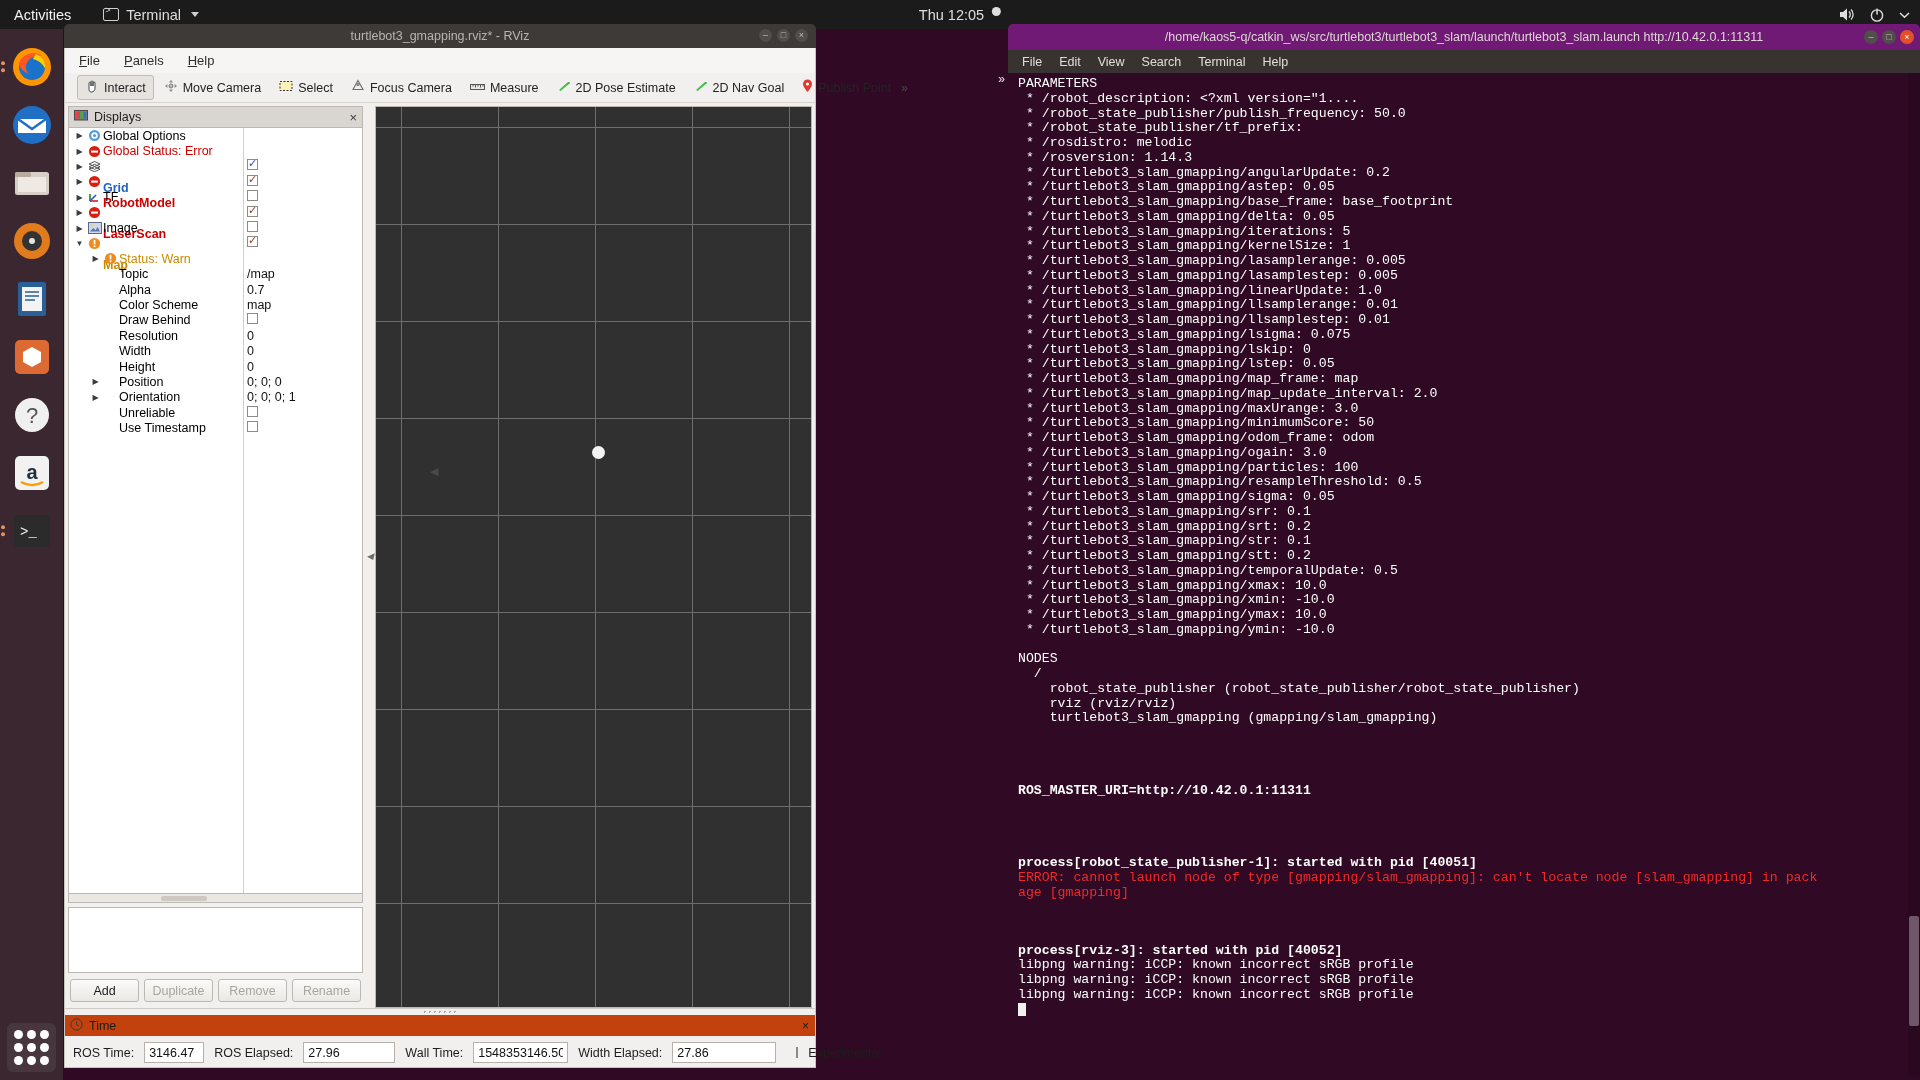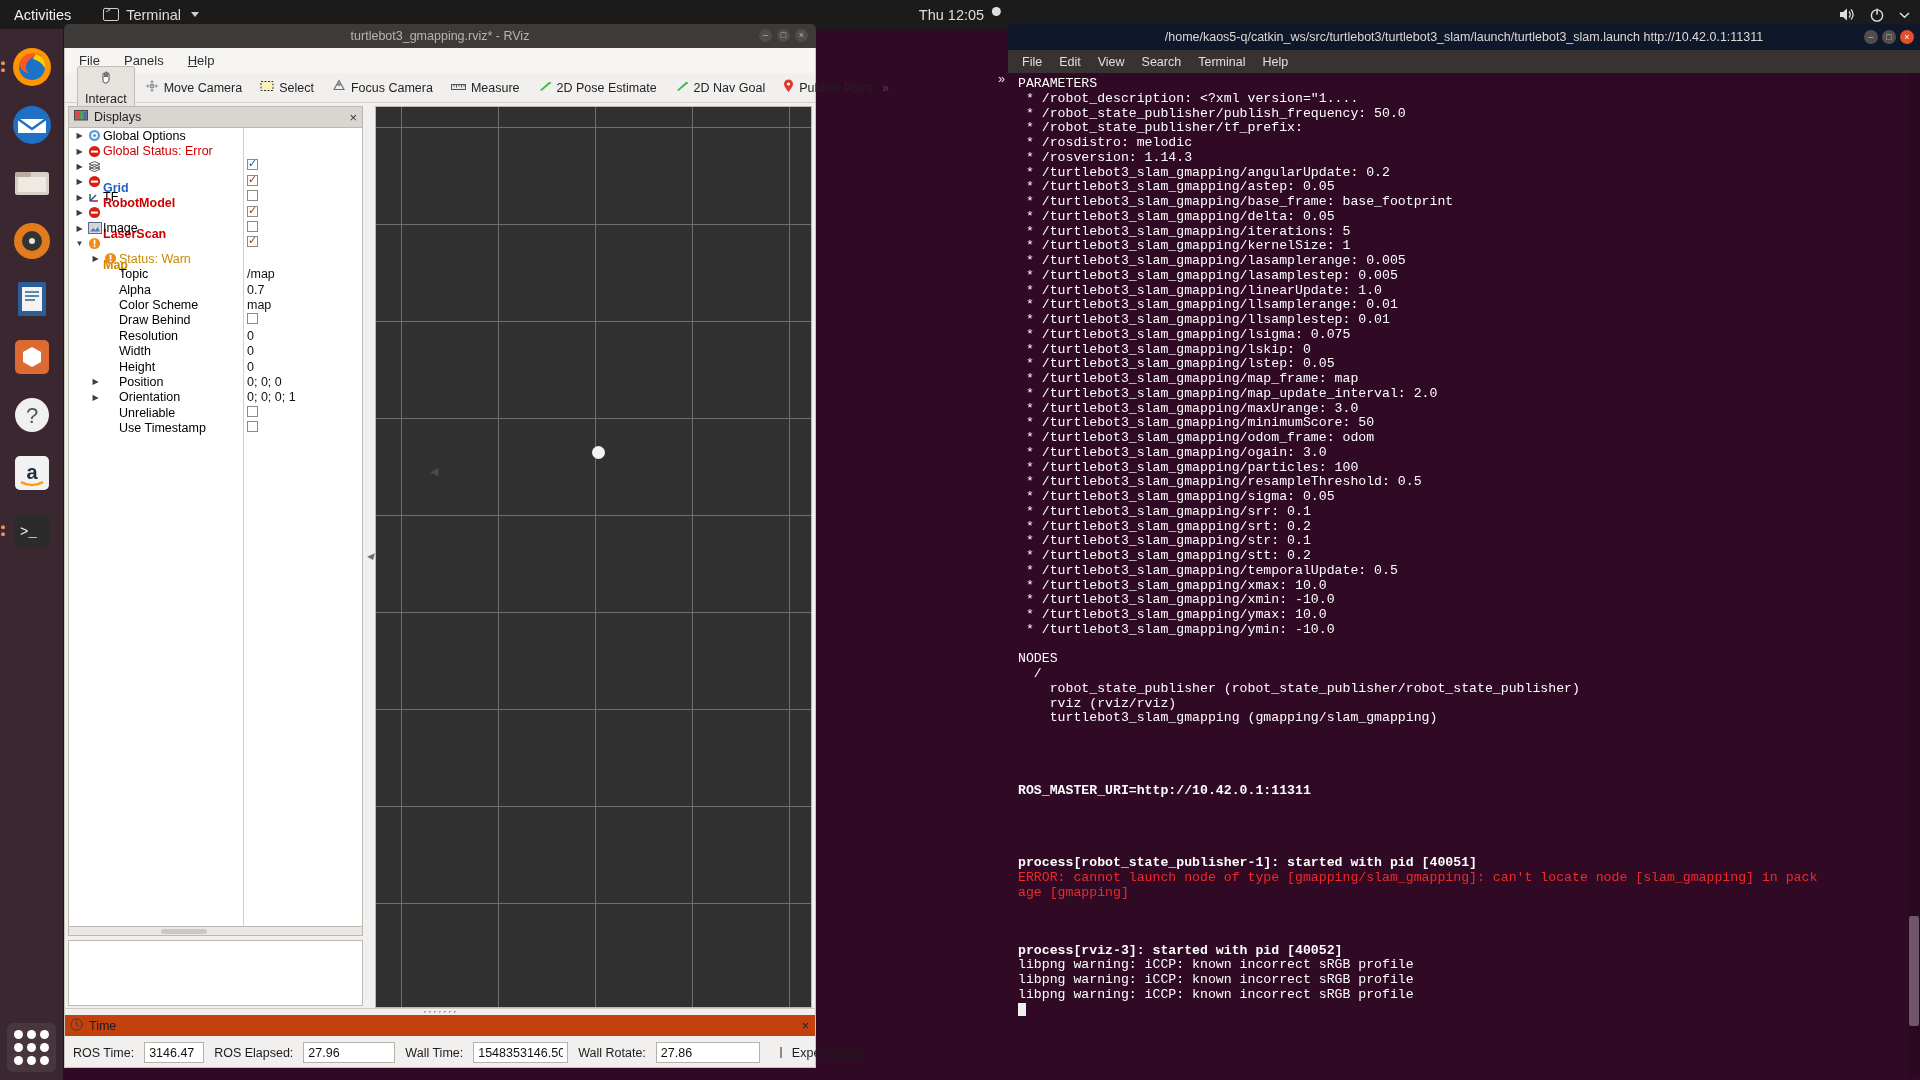--- a/index.html
+++ b/index.html
@@ -73,21 +73,21 @@
   #rviz-menu span u { text-decoration: underline; }
   #rviz-toolbar {
     height: 30px; display: flex; align-items: center; gap: 2px; padding-left: 8px;
     background: #f2f0ee; border-bottom: 1px solid #d7d3cd; font-size: 12.5px; color: #232323;
   }
   .tb-handle { width: 8px; height: 22px; margin-right: 2px;
     background-image: radial-gradient(#b9b4ae 1px, transparent 1px);
     background-size: 4px 4px; opacity: .85; }
   .tb-btn { display: flex; align-items: center; gap: 5px; padding: 3px 7px; border-radius: 3px;
     border: 1px solid transparent; white-space: nowrap; }
-  .tb-btn.active { background: #e6e3df; border: 1px solid #c0bcb6; flex-direction: column; }
+  .tb-btn.active { background: #e6e3df; border: 1px solid #c0bcb6; }
   .tb-more { margin-left: auto; padding-right: 4px; color: #4a4a4a; font-size: 12px; }
 
   #rviz-main { flex: 1; display: flex; min-height: 0; }
   #rviz-left { width: 300px; display: flex; flex-direction: column; padding: 3px 2px 2px 3px; }
   .panel-hdr { display: flex; align-items: center; gap: 6px; height: 21px;
     background: #d9d5d0; padding: 0 5px; font-size: 12.5px; color: #1d1d1d; border: 1px solid #bdb8b2;
     border-bottom: none; }
   .panel-hdr .close { margin-left: auto; font-size: 13px; color: #3b3b3b; }
   #displays-tree { flex: 1; background: #fff; border: 1px solid #bdb8b2; overflow: hidden;
     font-size: 12.5px; position: relative; }
@@ -133,21 +133,21 @@
   #status-row .reset { border: 1px solid #bdb8b2; border-radius: 3px; padding: 2px 7px;
     background: linear-gradient(#fbfaf9,#ebe8e4); }
   #status-row .hint b { font-weight: bold; }
   #status-row .fps { margin-left: auto; color: #242424; }
   .handle-dots { width: 36px; height: 6px; margin: 0 auto;
     background-image: radial-gradient(#a9a49e 1px, transparent 1px); background-size: 5px 5px; }
 
   
   #term { position: absolute; left: 1008px; top: 24px; width: 912px; height: 1052px;
     background: #300a24; border-radius: 5px 5px 0 0; overflow: hidden; }
-  #term-title { height: 26px; background: #0f172a; color: #ddd8d4;
+  #term-title { height: 26px; background: #701a75; color: #ddd8d4;
     display: flex; align-items: center; justify-content: center; font-size: 12.5px;
     position: relative; padding: 0 70px; }
   #term-title .ttxt { white-space: nowrap; overflow: hidden; text-overflow: clip; }
   #term-title .wbtns { position: absolute; right: 6px; top: 6px; display: flex; gap: 4px; }
   #term-title .wbtn { width: 14px; height: 14px; border-radius: 50%; background: #514d4b;
     display: flex; align-items: center; justify-content: center; font-size: 9px; color: #c9c4c0; }
   #term-title .wbtn.close { background: #e2502a; color: #fff; }
   #term-menu { height: 23px; background: #383330; color: #e2ddd9; display: flex; align-items: center;
     gap: 17px; padding-left: 14px; font-size: 12.5px; }
   #term-body { position: relative; height: 1003px; background: #300a24; color: #ffffff;
@@ -582,20 +582,26 @@
                 </div>
               </div>
           </div>
 
           <div id="panel-hscroll">
               <i></i>
             </div>
 
           <div id="sel-panel"></div>
 
+          <div id="disp-buttons">
+            <div class="dbtn">Add</div>
+            <div class="dbtn dis">Duplicate</div>
+            <div class="dbtn dis">Remove</div>
+            <div class="dbtn dis">Rename</div>
+          </div>
         </div>
 
         <div id="splitter-v">
             <i>◀</i>
           </div>
 
         <div id="rviz-view">
           <div class="gridlines" id="gridlines">
               <div class="gl-h" style="top: 20px;"></div>
               <div class="gl-h" style="top: 117px;"></div>
@@ -629,21 +635,21 @@
           <span class="close">×</span>
         </div>
 
         <div id="time-row">
           <label>ROS Time:</label>
           <input style="width: 60px;" readonly="" value="3146.47">
           <label>ROS Elapsed:</label>
           <input style="width: 92px;" readonly="" value="27.96">
           <label>Wall Time:</label>
           <input style="width: 95px;" readonly="" value="1548353146.50">
-          <label>Wall Rotate:</label>
+          <label>Width Elapsed:</label>
           <input style="width: 104px;" readonly="" value="27.86">
           <span class="cb" style="margin-left:10px"></span>
           <label>Experimental</label>
         </div>
 
       </div>
     </div>
     <span id="rviz-arrow">◀</span>
   </div>
 

